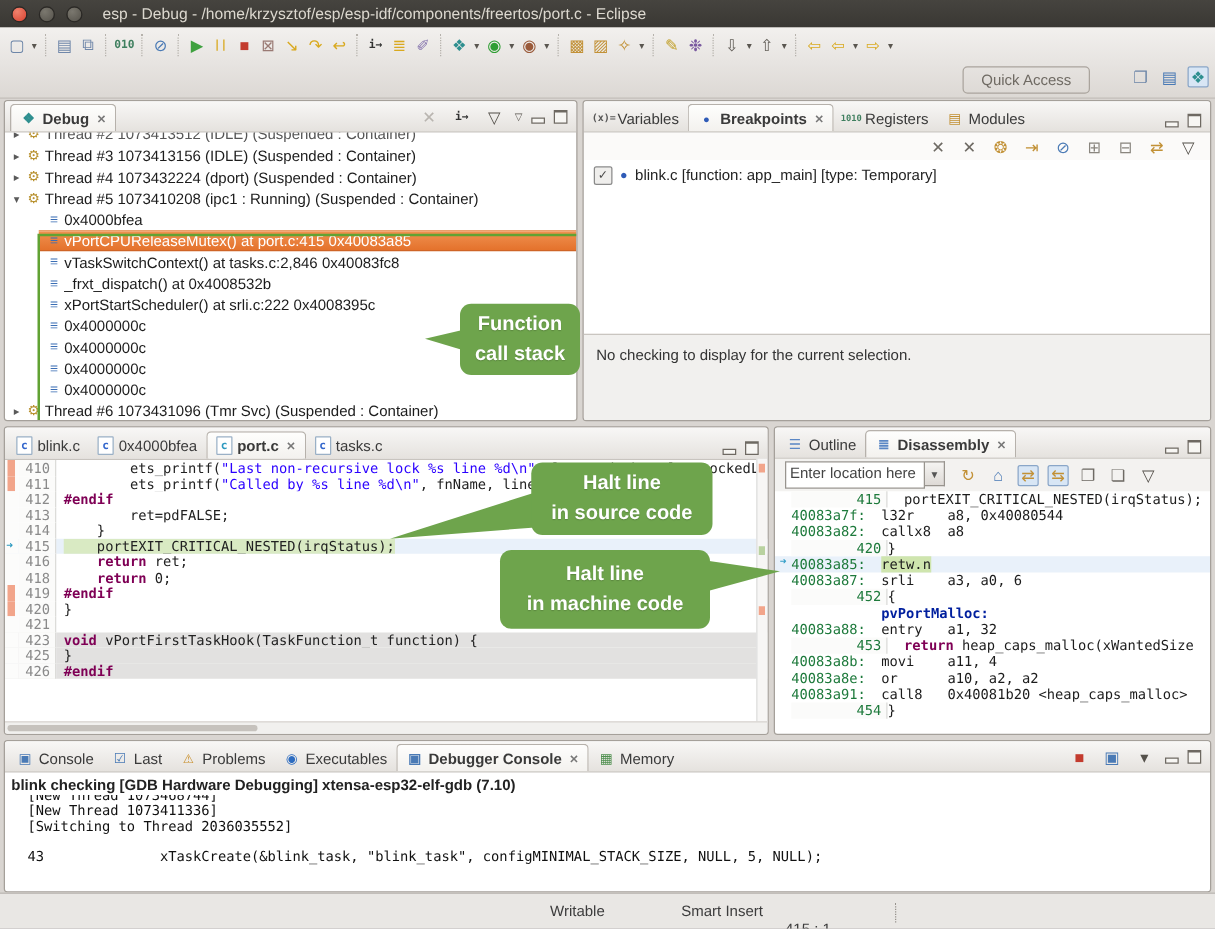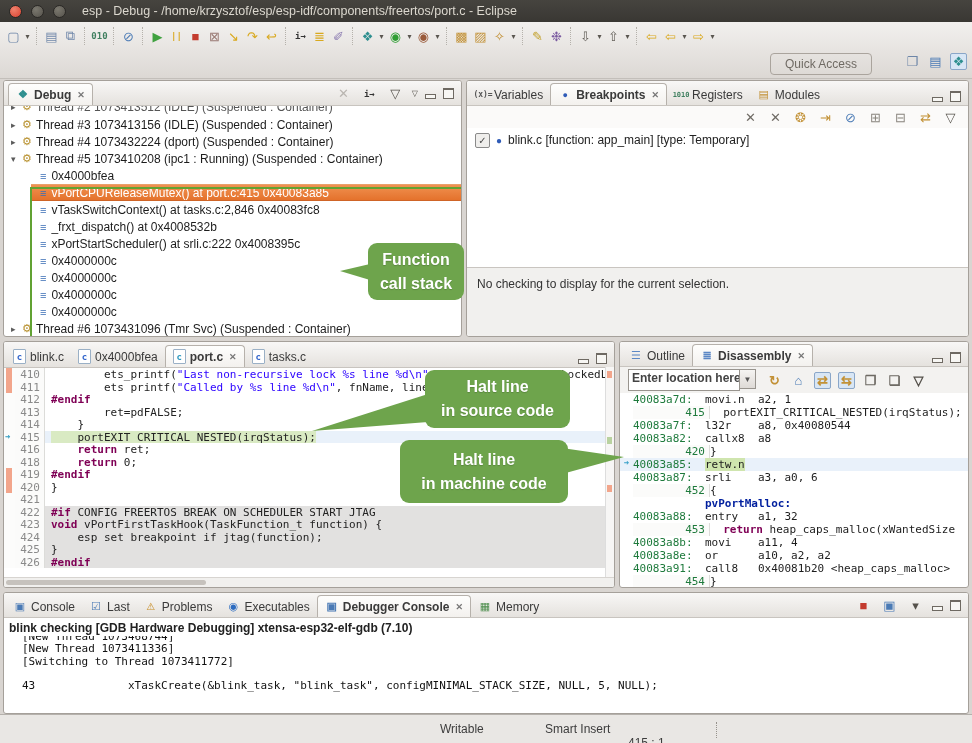--- a/index.html
+++ b/index.html
@@ -72,21 +72,21 @@
   .sg-kw,.sg-pre{color:#7f0055;font-weight:bold;}
   .sg-com{color:#3f7f5f;}
   .cl.dim{background:#e2e1e0;}
   .cl.halt{background:#e9f1fa;}
   .hlbg{background:#d9eac3;}
   #ed-hscroll{position:absolute;left:0;right:0;bottom:0;height:9px;background:#f1f0ee;border-top:1px solid #d7d4d0;}
   #ed-hthumb{position:absolute;left:2px;top:2px;width:200px;height:5px;background:#c6c2bd;border-radius:3px;}
   #ed-overview{position:absolute;right:0;top:25px;bottom:9px;width:8px;background:#f7f6f5;border-left:1px solid #ddd;}
   .ovmark{position:absolute;left:1px;width:5px;height:7px;}
   
-  #dis-toolbar{height:26px;display:flex;align-items:center;background:#f3f2f0;gap:5px;padding-left:8px;font-weight:bold;}
+  #dis-toolbar{height:26px;display:flex;align-items:center;background:#f3f2f0;gap:5px;padding-left:8px;}
   #dis-combo{width:104px;height:18px;border:1px solid #989democratic;border:1px solid #98948e;background:#fff;
      color:#444;padding:1px 3px;overflow:hidden;white-space:nowrap;font-size:12px;}
   #dis-combo-btn{width:15px;height:18px;border:1px solid #98948e;border-left:none;background:linear-gradient(#f5f4f2,#dedad6);
      display:flex;align-items:center;justify-content:center;font-size:8px;color:#555;}
   .drow{display:flex;height:13px;line-height:13px;font:11px "DejaVu Sans Mono",monospace;color:#1c1c1c;}
   .dmark{width:13px;text-align:center;color:#37a0c8;font-size:9px;flex:none;}
   .dg{width:72px;flex:none;}
   .dg.addr,.dg.ln{color:#1e7a3c;}
   .dt{margin:0;white-space:pre;font:inherit;}
   .drow.dhalt{background:#e9f1fa;}
@@ -391,32 +391,22 @@
           <span class="ln">420</span>
           <pre class="ct"><span class="sg-plain">}</span></pre>
         </div>
         <div class="cl">
           <span class="ann"></span>
           <span class="ln">421</span>
           <pre class="ct"></pre>
         </div>
         <div class="cl dim">
           <span class="ann"></span>
-          <span class="ln">422</span>
-          <pre class="ct"><span class="sg-pre">#if</span><span class="sg-plain"> CONFIG_FREERTOS_BREAK_ON_SCHEDULER_START_JTAG</span></pre>
-        </div>
-        <div class="cl dim">
-          <span class="ann"></span>
           <span class="ln">423</span>
           <pre class="ct"><span class="sg-kw">void</span><span class="sg-plain"> vPortFirstTaskHook(TaskFunction_t function) {</span></pre>
-        </div>
-        <div class="cl dim">
-          <span class="ann"></span>
-          <span class="ln">424</span>
-          <pre class="ct"><span class="sg-plain">    esp_set_breakpoint_if_jtag(function);</span></pre>
         </div>
         <div class="cl dim">
           <span class="ann"></span>
           <span class="ln">425</span>
           <pre class="ct"><span class="sg-plain">}</span></pre>
         </div>
         <div class="cl dim">
           <span class="ann"></span>
           <span class="ln">426</span>
           <pre class="ct"><span class="sg-pre">#endif</span></pre>
@@ -459,25 +449,20 @@
           <span class="tbi pressed" style="color: rgb(194, 145, 54);">⇄</span>
           <span class="tbi pressed" style="color: rgb(194, 145, 54);">⇆</span>
           <span class="tbi" style="color: rgb(110, 106, 100);">❐</span>
           <span class="tbi" style="color: rgb(110, 106, 100);">❏</span>
           <span class="tbi" style="color: rgb(85, 81, 75);">▽</span>
         </span>
     </div>
     <div id="dis-rows">
         <div class="drow">
           <span class="dmark"></span>
-          <span class="dg addr">40083a7d:</span>
-          <pre class="dt"><span class="sg-plain">movi.n  a2, 1</span></pre>
-        </div>
-        <div class="drow">
-          <span class="dmark"></span>
           <span class="dg ln">415</span>
           <pre class="dt"><span class="sg-plain">  portEXIT_CRITICAL_NESTED(irqStatus);</span></pre>
         </div>
         <div class="drow">
           <span class="dmark"></span>
           <span class="dg addr">40083a7f:</span>
           <pre class="dt"><span class="sg-plain">l32r    a8, 0x40080544</span></pre>
         </div>
         <div class="drow">
           <span class="dmark"></span>
@@ -576,21 +561,21 @@
             <span class="tbi" style="color: rgb(85, 81, 75);">▾</span>
           </span>
         <span class="wmin"></span>
         <span class="wmax"></span>
       </div>
     </div>
     <div id="con-title">blink checking [GDB Hardware Debugging] xtensa-esp32-elf-gdb (7.10)</div>
     <div id="con-lines">
         <div class="conline clip">[New Thread 1073468744]</div>
         <div class="conline">[New Thread 1073411336]</div>
-        <div class="conline">[Switching to Thread 1073411772]</div>
+        <div class="conline">[Switching to Thread 2036035552]</div>
         <div class="conline"> </div>
         <div class="conline">43              xTaskCreate(&amp;blink_task, "blink_task", configMINIMAL_STACK_SIZE, NULL, 5, NULL);</div>
       </div>
   </div>
 
   <div id="statusbar">
     <span style="left:440px;">Writable</span>
     <span style="left:545px;">Smart Insert</span>
     <span style="left:628px;margin-top:14px;">415 : 1</span>
     <span id="status-sep"></span>

